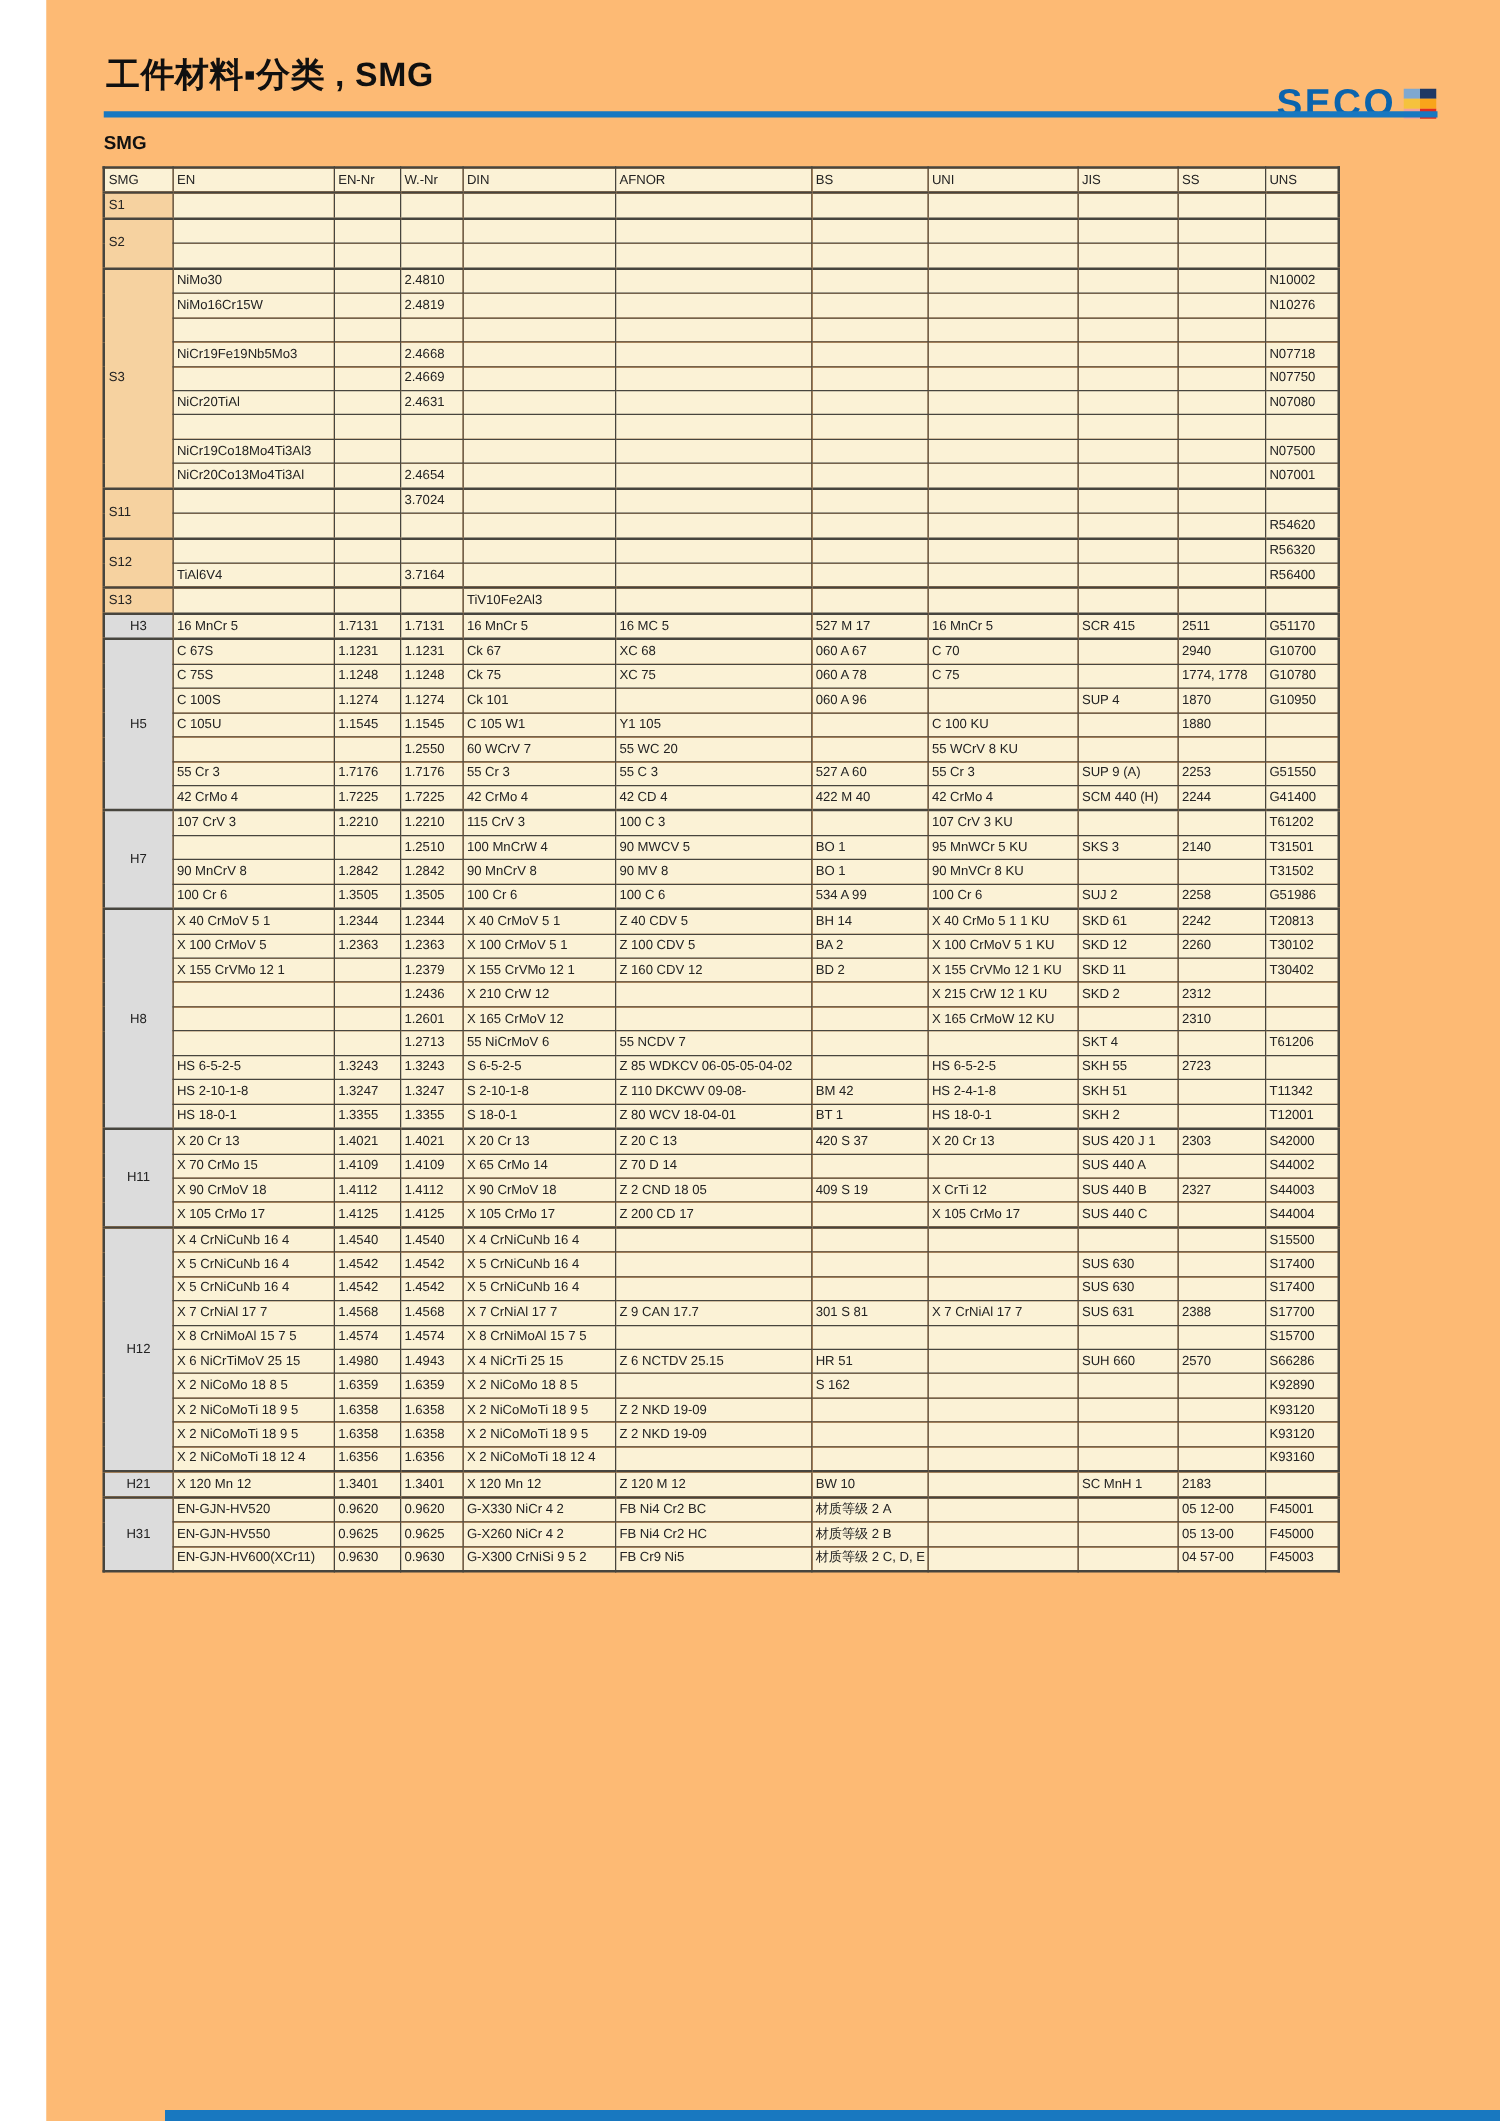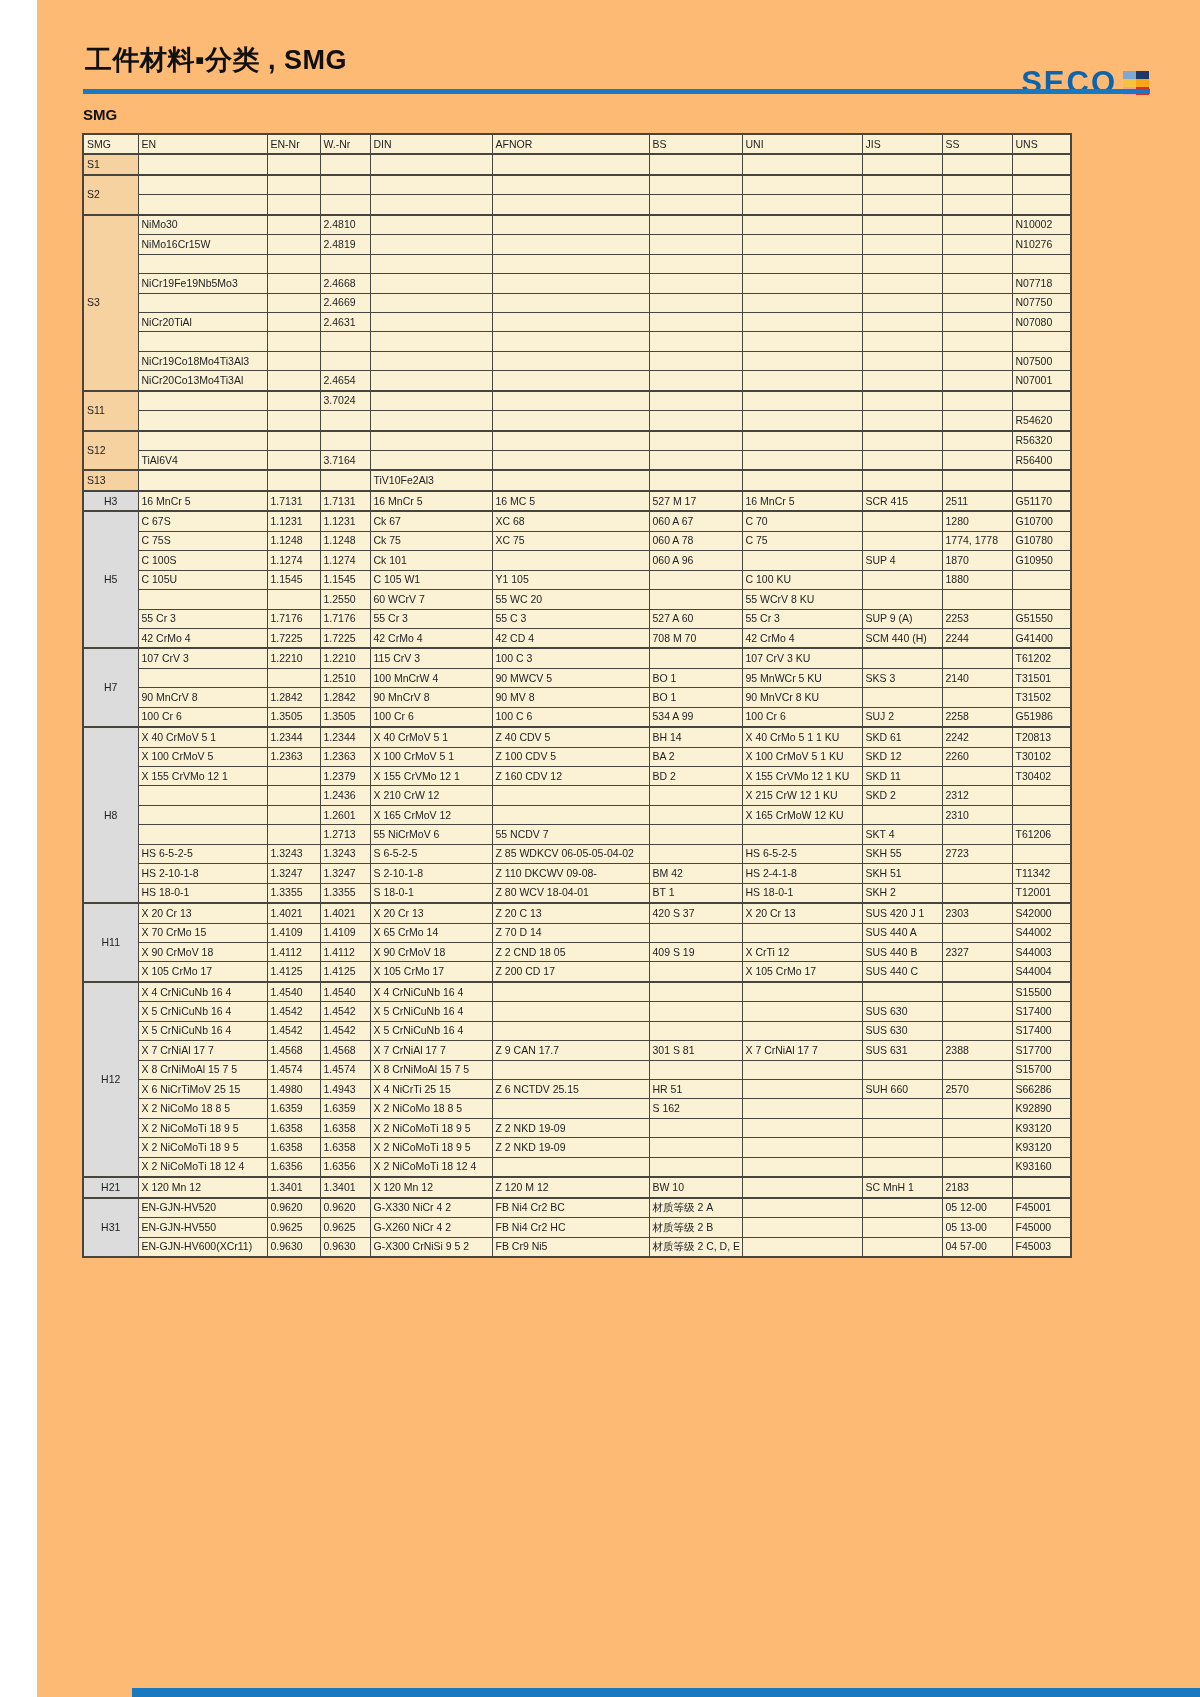--- a/index.html
+++ b/index.html
@@ -330,21 +330,21 @@
         <tr>
           <td rowspan="7" class="grp-cell">H5</td>
           <td>C 67S</td>
           <td>1.1231</td>
           <td>1.1231</td>
           <td>Ck 67</td>
           <td>XC 68</td>
           <td>060 A 67</td>
           <td>C 70</td>
           <td></td>
-          <td>1280</td>
+          <td>2940</td>
           <td>G10700</td>
         </tr>
         <tr>
           <td>C 75S</td>
           <td>1.1248</td>
           <td>1.1248</td>
           <td>Ck 75</td>
           <td>XC 75</td>
           <td>060 A 78</td>
           <td>C 75</td>
@@ -399,21 +399,21 @@
           <td>SUP 9 (A)</td>
           <td>2253</td>
           <td>G51550</td>
         </tr>
         <tr>
           <td>42 CrMo 4</td>
           <td>1.7225</td>
           <td>1.7225</td>
           <td>42 CrMo 4</td>
           <td>42 CD 4</td>
-          <td>708 M 70</td>
+          <td>422 M 40</td>
           <td>42 CrMo 4</td>
           <td>SCM 440 (H)</td>
           <td>2244</td>
           <td>G41400</td>
         </tr>
       </tbody>
       <tbody class="grp-h">
         <tr>
           <td rowspan="4" class="grp-cell">H7</td>
           <td>107 CrV 3</td>

